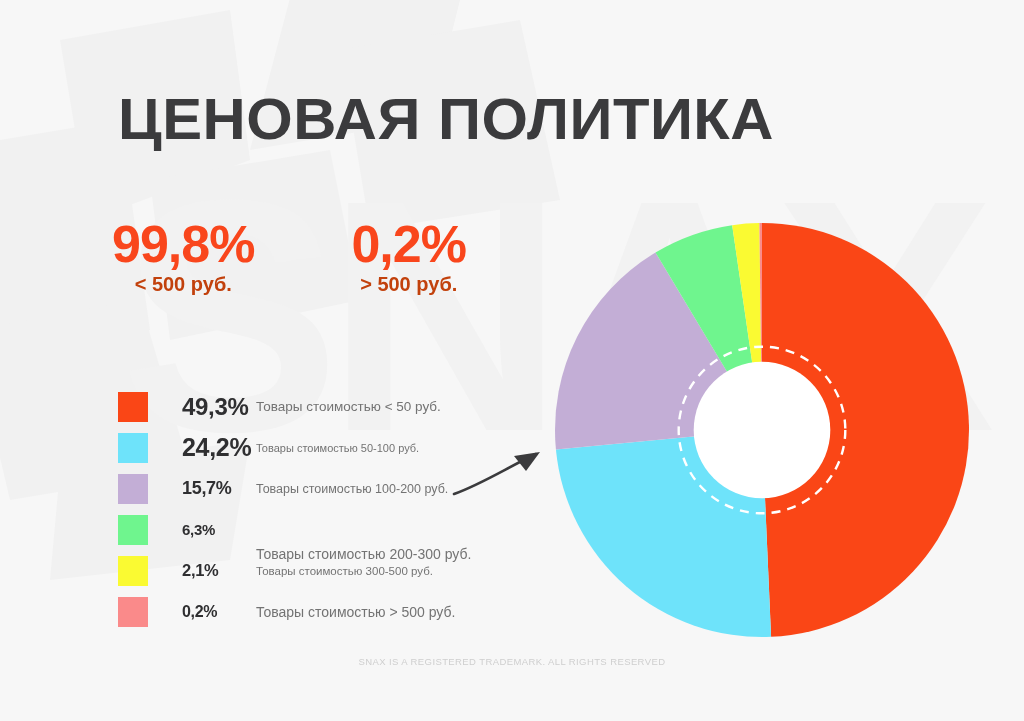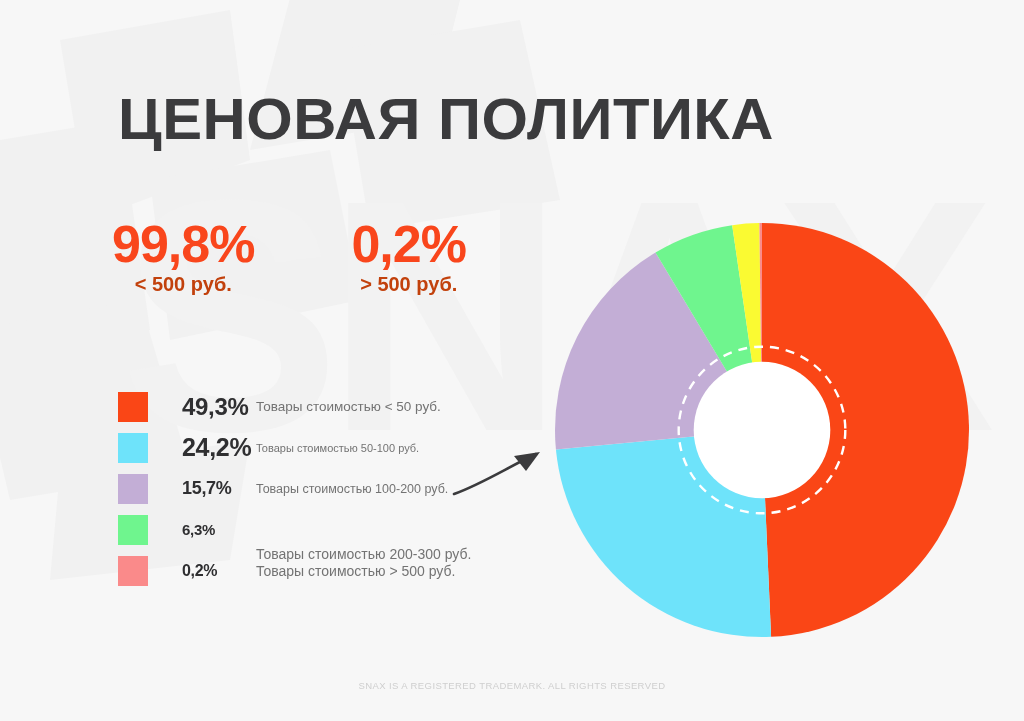--- a/index.html
+++ b/index.html
@@ -123,21 +123,21 @@
     width: 428px;
     height: 428px;
     z-index: 2;
   }
 
   
   #footer-note {
     position: absolute;
     left: 0;
     right: 0;
-    top: 680px;
+    top: 656px;
     text-align: center;
     font-size: 9.5px;
     letter-spacing: 0.4px;
     color: #cfcfcf;
     z-index: 3;
   }
 </style>
 </head>
 <body>
 
@@ -181,20 +181,25 @@
   <div class="legend-row s2">
     <span class="legend-swatch" style="background: rgb(195, 174, 214);"></span>
     <span class="legend-pct">15,7%</span>
     <span class="legend-desc">Товары стоимостью 100-200 руб.</span>
   </div>
   <div class="legend-row s3">
     <span class="legend-swatch" style="background: rgb(111, 245, 142);"></span>
     <span class="legend-pct">6,3%</span>
     <span class="legend-desc">Товары стоимостью 200-300 руб.</span>
   </div>
+  <div class="legend-row s4">
+    <span class="legend-swatch" style="background: rgb(250, 250, 50);"></span>
+    <span class="legend-pct">2,1%</span>
+    <span class="legend-desc">Товары стоимостью 300-500 руб.</span>
+  </div>
   <div class="legend-row s5">
     <span class="legend-swatch" style="background: rgb(250, 138, 138);"></span>
     <span class="legend-pct">0,2%</span>
     <span class="legend-desc">Товары стоимостью &gt; 500 руб.</span>
   </div>
 </div>
 
 <svg id="pointer-arrow" width="110" height="62" viewBox="0 0 110 62">
   <path d="M6 54 C 34 44, 62 26, 88 14" stroke="#3b3b3d" stroke-width="2.6" fill="none" stroke-linecap="round"></path>
   <path d="M66 16 L92 12 L78 31" fill="#3b3b3d"></path>

